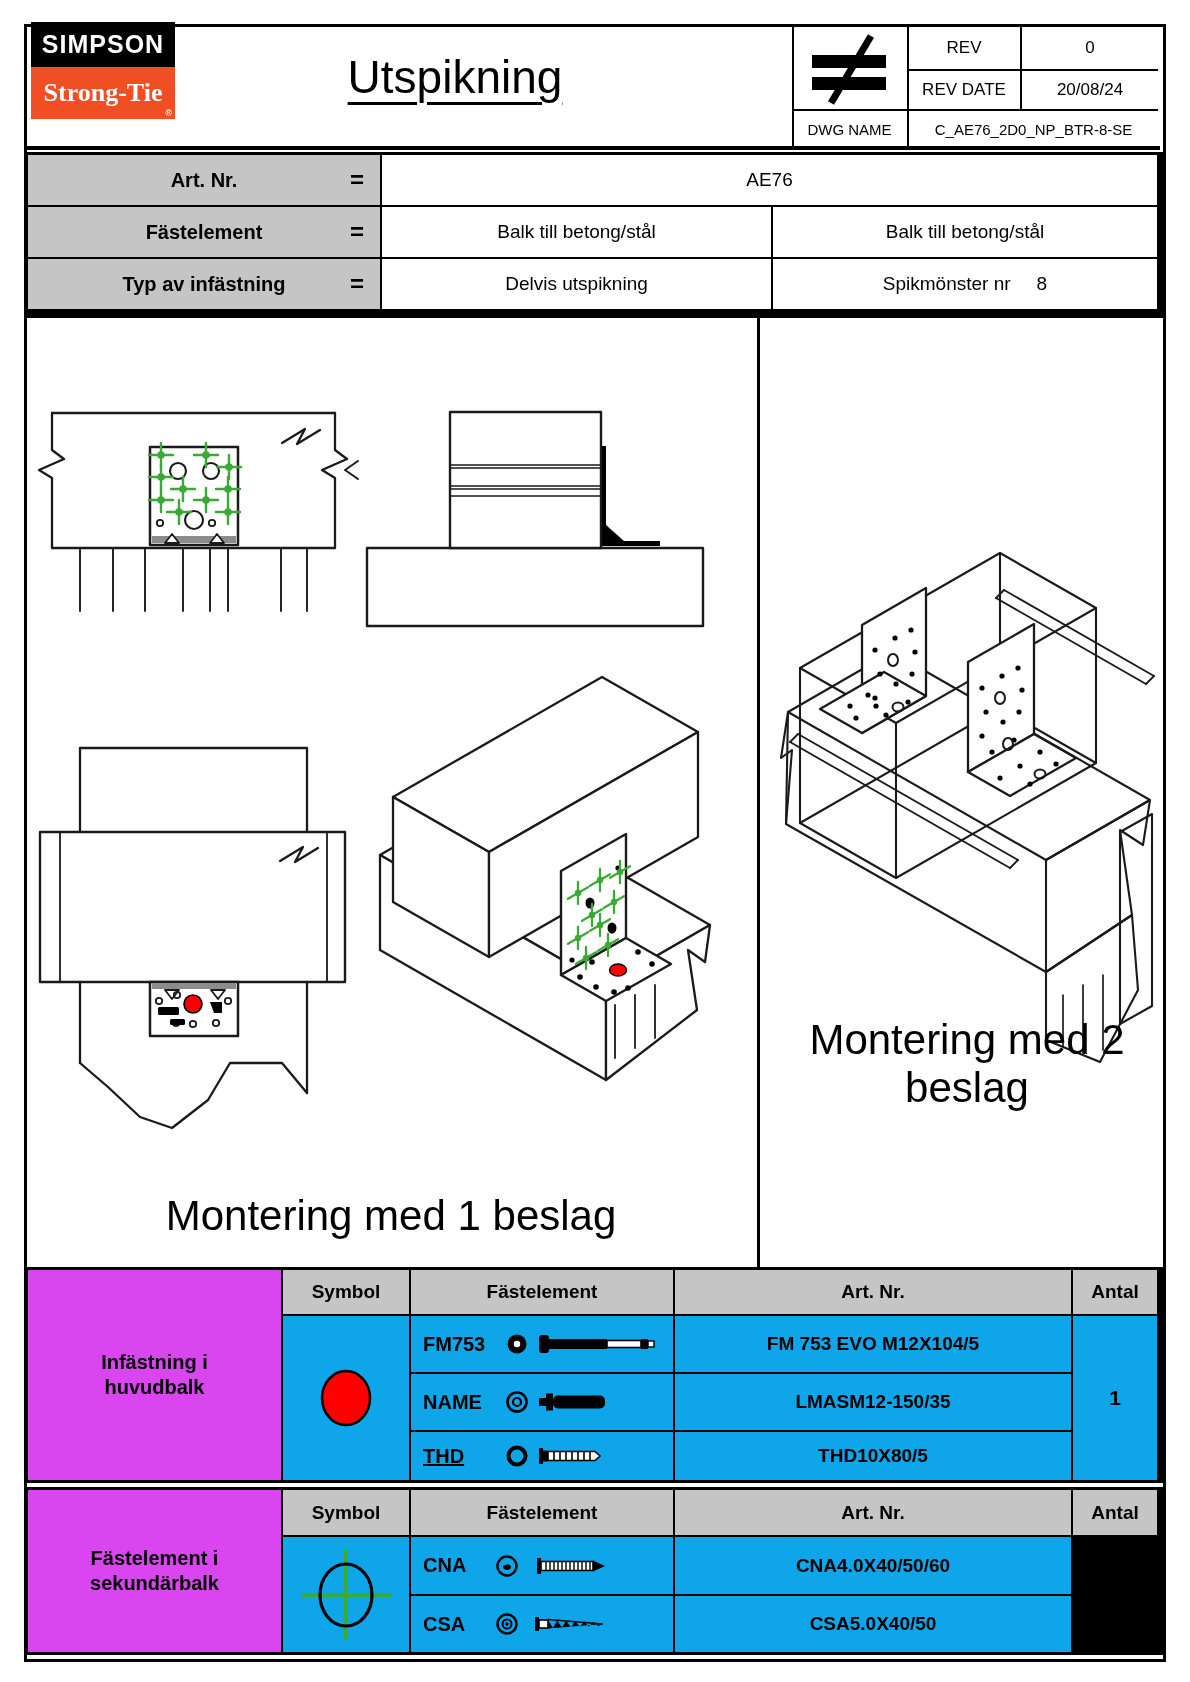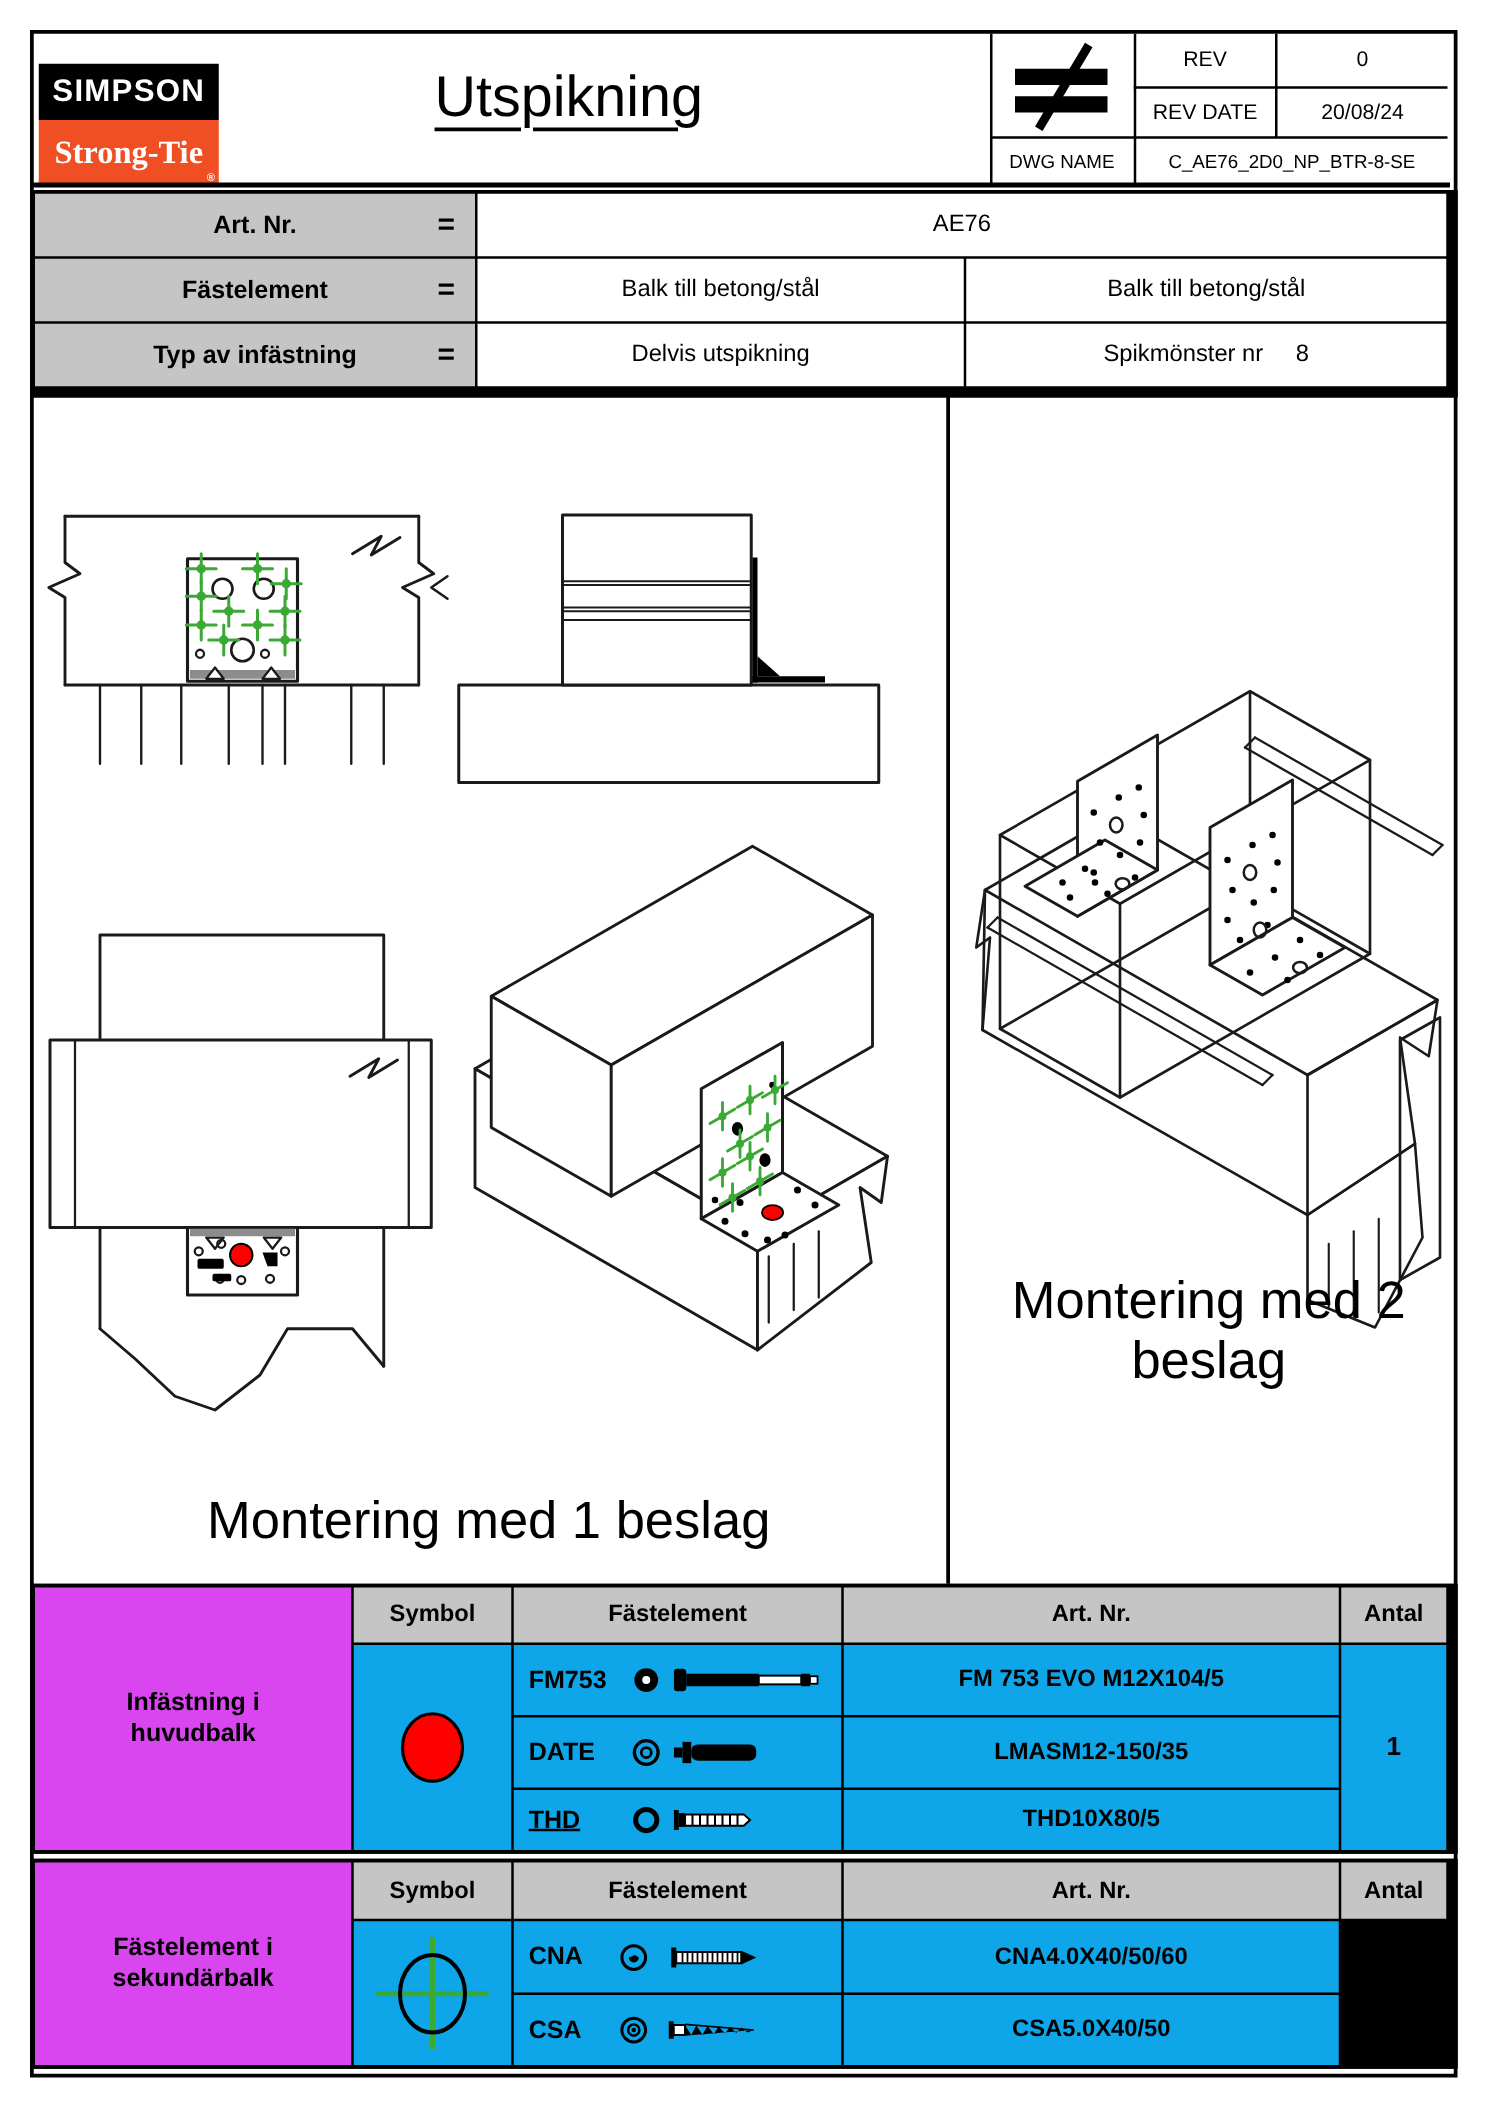--- a/index.html
+++ b/index.html
@@ -4,21 +4,21 @@
 <style>
   html,body{margin:0;padding:0;background:#fff;}
   .page{position:relative;width:1190px;height:1682px;background:#fff;
         font-family:"Liberation Sans","DejaVu Sans",sans-serif;color:#000;overflow:hidden;}
   .abs{position:absolute;}
   .frame{left:24px;top:24px;width:1136px;height:1632px;border:3px solid #000;}
   .hline{background:#000;height:2px;}
   .vline{background:#000;width:2px;}
 
   
-  .logo{left:31px;top:51px;width:144px;}
+  .logo{left:31px;top:22px;width:144px;}
   .logo-top{background:#000;color:#fff;height:45px;display:flex;align-items:center;justify-content:center;
             font-weight:bold;font-size:25px;letter-spacing:1px;}
   .logo-bot{background:#f04e23;color:#fff;height:52px;display:flex;align-items:center;justify-content:center;
             font-family:"Liberation Serif","DejaVu Serif",serif;font-weight:bold;font-size:26px;position:relative;}
   .logo-reg{position:absolute;right:3px;bottom:1px;font-size:9px;font-family:"Liberation Sans",sans-serif;}
   .title{left:220px;top:50px;width:470px;text-align:center;font-size:46px;
          text-decoration:underline;text-underline-offset:9px;text-decoration-thickness:3px;}
   .rev-cell{display:flex;align-items:center;justify-content:center;font-size:17px;}
   .dwg-cell{display:flex;align-items:center;justify-content:center;font-size:15px;}
 
@@ -420,21 +420,21 @@
           <rect x="68" y="8.5" width="34" height="7" fill="#fff" stroke="#000" stroke-width="1.6"></rect>
           <rect x="102" y="7" width="7" height="10" fill="#000"></rect>
           <rect x="109" y="9" width="6" height="6" fill="#fff" stroke="#000" stroke-width="1.4"></rect>
         </svg>
       </div>
     </div>
     <div class="c art" style="grid-column:4;">FM 753 EVO M12X104/5</div>
 
     <div class="c" style="grid-column:3;">
       <div class="fastrow">
-        <span class="name" style="width:72px;">DATE</span>
+        <span class="name" style="width:72px;">NAME</span>
         <svg width="24" height="24" viewBox="0 0 24 24">
           <circle cx="12" cy="12" r="9.5" fill="none" stroke="#000" stroke-width="2.6"></circle>
           <circle cx="12" cy="12" r="4" fill="none" stroke="#000" stroke-width="2.2"></circle>
         </svg>
         <svg width="118" height="24" viewBox="0 0 118 24">
           <rect x="0" y="8" width="7" height="8" fill="#000"></rect>
           <rect x="7" y="3.5" width="7" height="17" fill="#000"></rect>
           <rect x="14" y="5.5" width="52" height="13" rx="5" fill="#000"></rect>
         </svg>
       </div>

